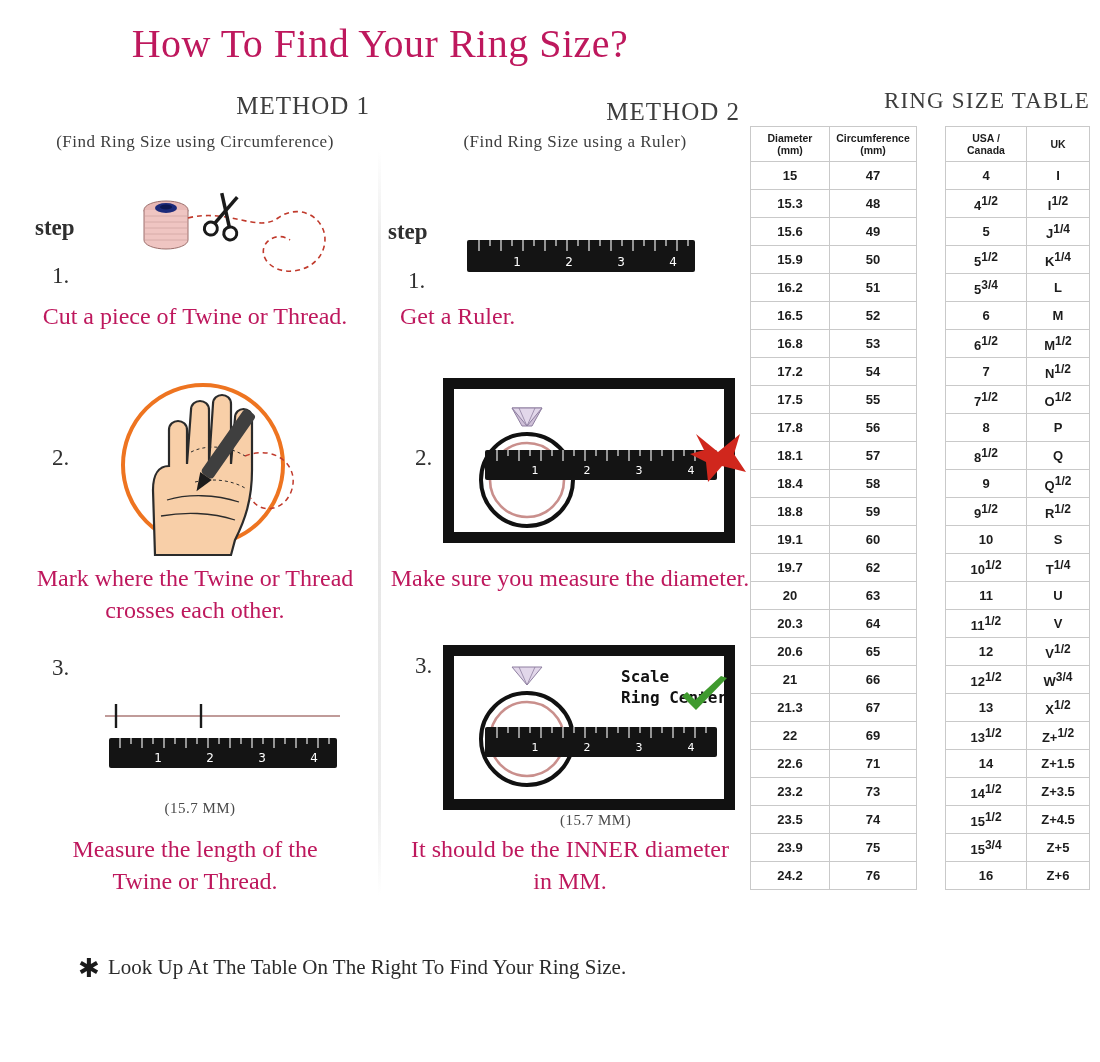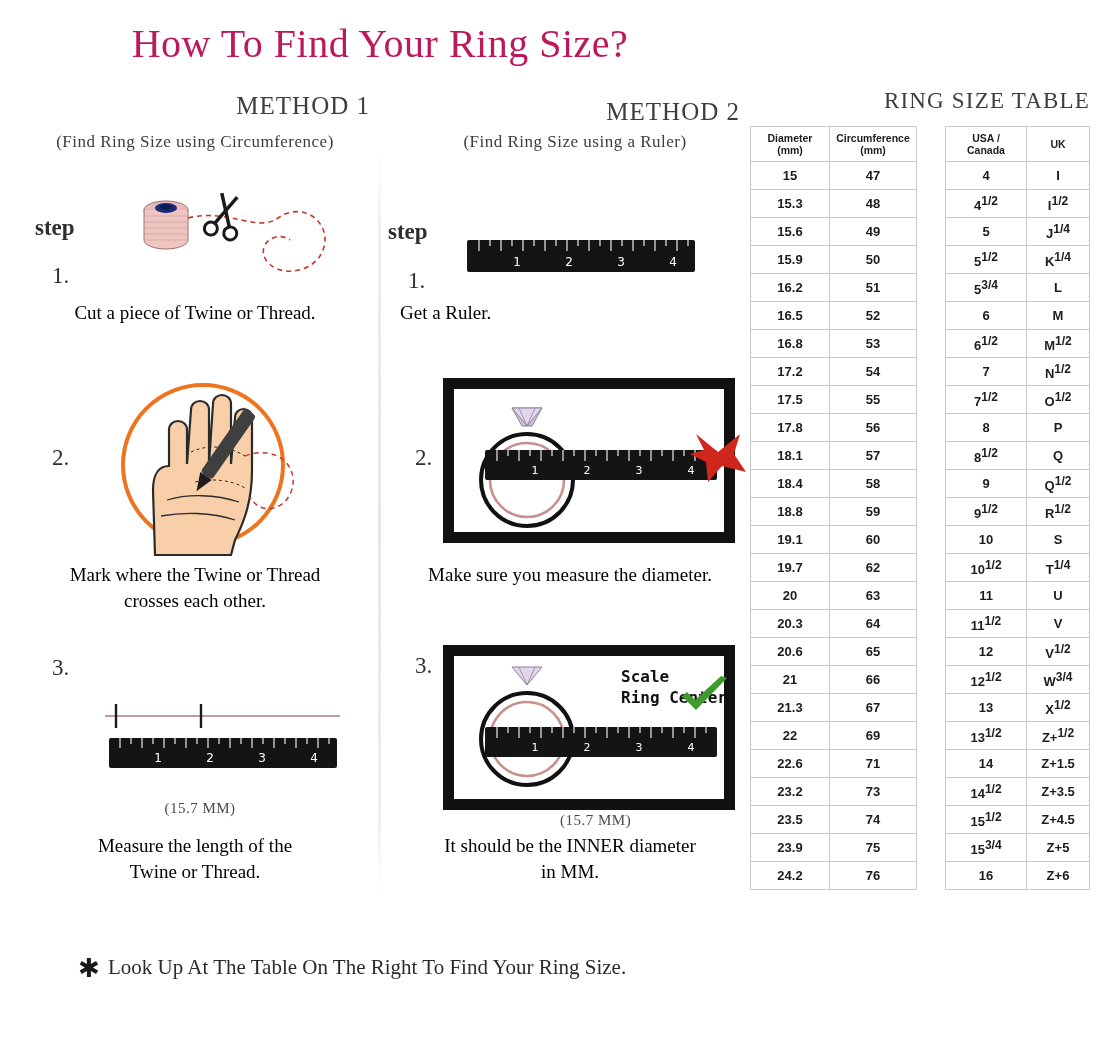--- a/index.html
+++ b/index.html
@@ -62,22 +62,22 @@
     font-weight: bold;
   }
   .step-num {
     position: absolute;
     font-size: 23px;
     color: #2f2f2f;
   }
   .cap {
     position: absolute;
     text-align: center;
-    font-size: 19px;
-    color: #000000;
+    font-size: 24px;
+    color: #be185d;
     line-height: 1.35;
   }
   .small-note {
     position: absolute;
     text-align: center;
     font-size: 15px;
     color: #4a4a4a;
     letter-spacing: 0.5px;
   }
 

